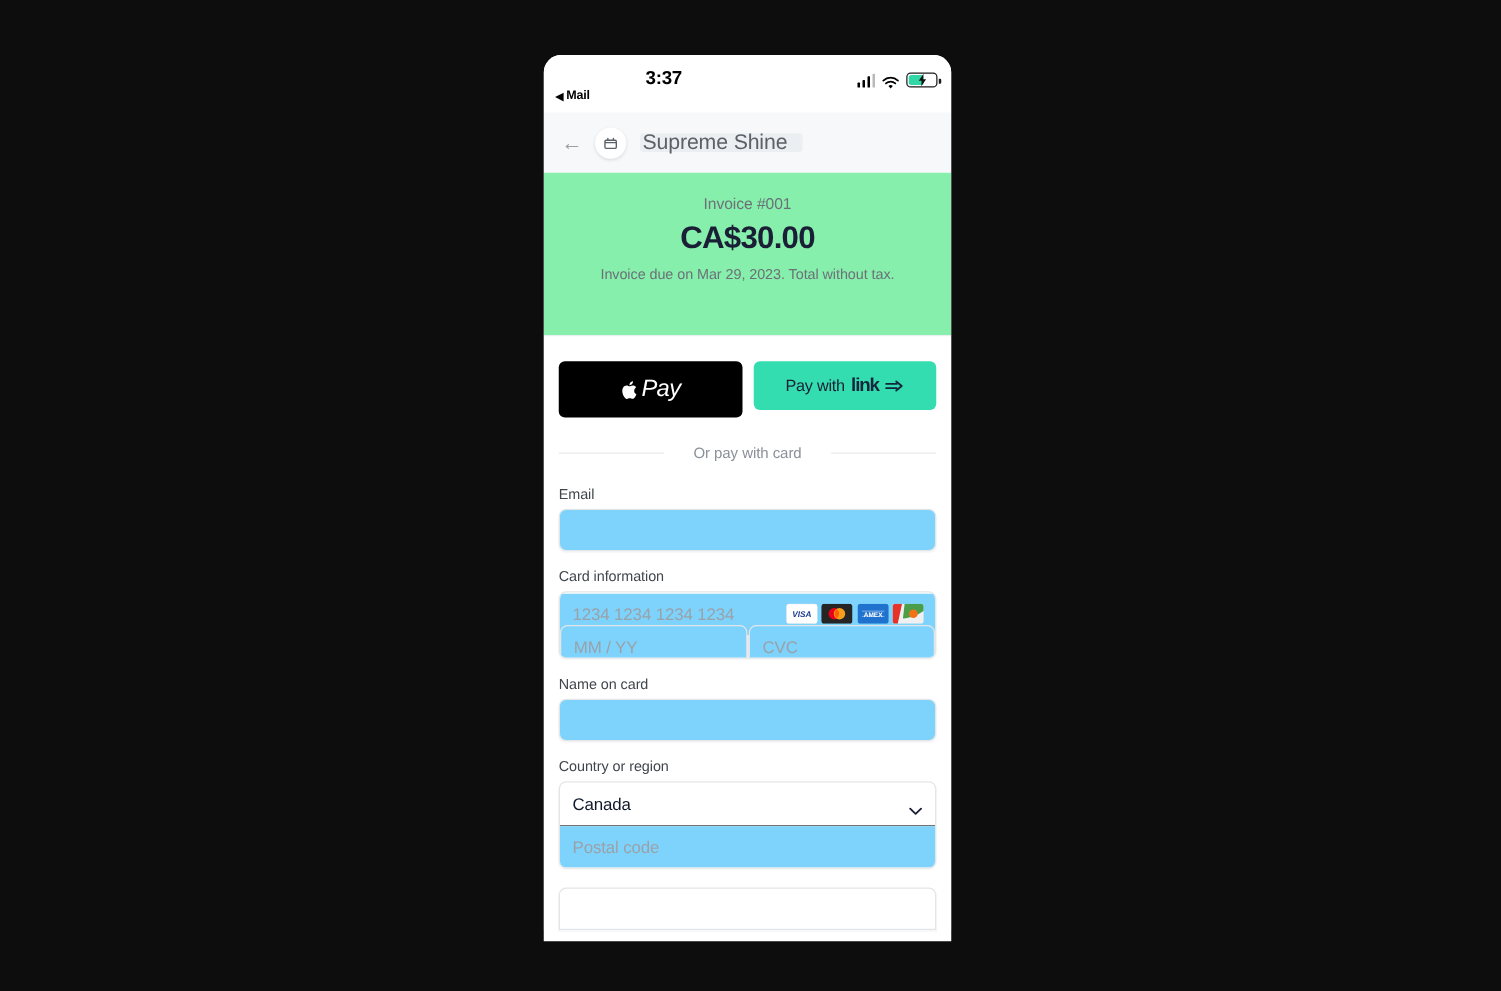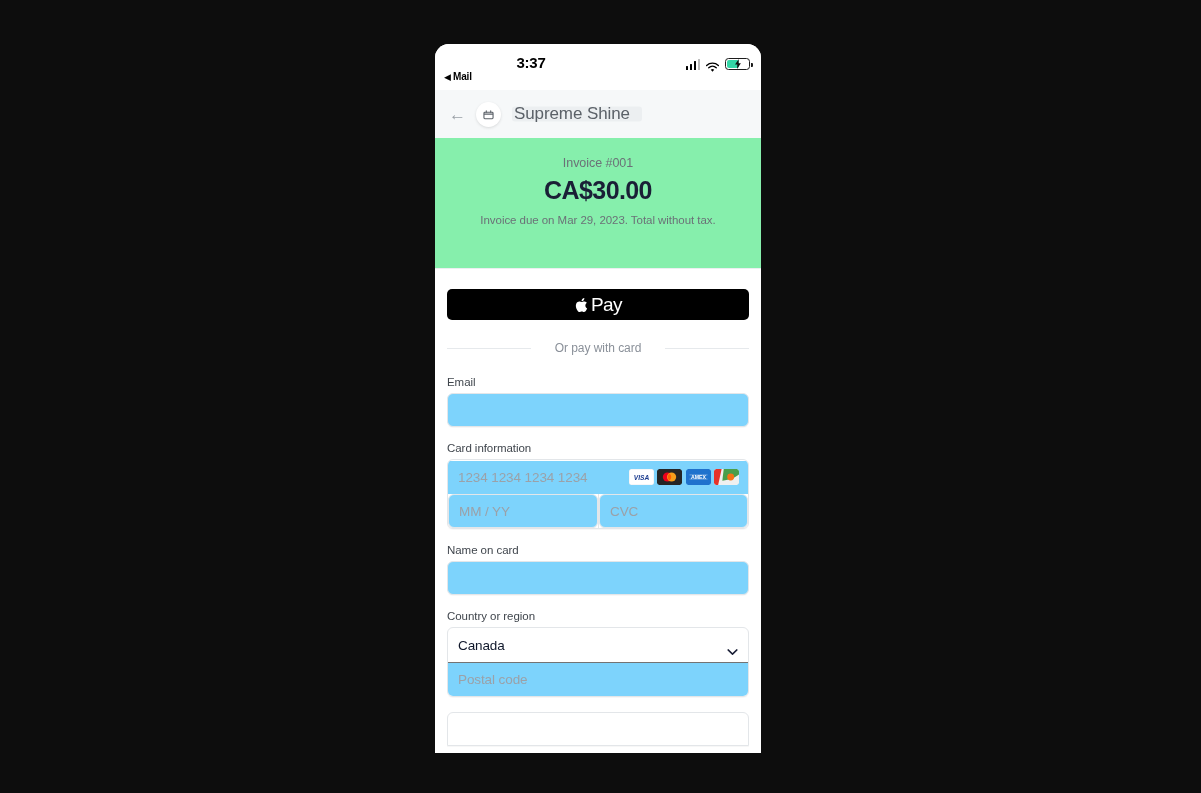--- a/index.html
+++ b/index.html
@@ -82,23 +82,24 @@
     border-bottom: 1px solid #eceff1;
   }
   .invoice-label { font-size: 12.5px; color: #6b7177; margin-bottom: 6px; letter-spacing: -0.05px; }
   .invoice-amount { font-size: 25px; font-weight: bold; color: #1a1f36; letter-spacing: -0.6px; margin-bottom: 9px; }
   .invoice-due { font-size: 11.5px; color: #6b7177; letter-spacing: -0.05px; }
 
   
   .pay-area { background: #ffffff; padding: 20px 12px 0; }
   .wallet-row { display: flex; gap: 9px; }
   .btn-applepay {
-    flex: 1 1 0; height: 31px; background: #000000; border-radius: 5px;
+    flex: 1 1 0; height: 45px; background: #000000; border-radius: 5px;
     display: flex; align-items: center; justify-content: center; cursor: pointer;
     border: none;
+    font-style: italic;
   }
   .ap-inner { display: flex; align-items: center; gap: 2px; }
   .ap-logo { width: 15px; height: 18px; display: flex; align-items: center; justify-content: center; }
   .ap-text { color: #fff; font-size: 19px; letter-spacing: -0.5px; font-weight: 500; }
   .btn-link {
     flex: 1 1 0; height: 39px; background: #33ddb0; border-radius: 5px;
     display: flex; align-items: center; justify-content: center; gap: 5px; cursor: pointer;
     border: none;
   }
   .link-pre { font-size: 13px; color: #1a1f36; letter-spacing: -0.2px; font-weight: 500; }
@@ -132,21 +133,21 @@
     box-shadow: 0 1px 1px rgba(0,0,0,0.035);
     background: #fff; overflow: hidden;
   }
   .combo-row { position: relative; height: 34px; display: flex; align-items: center; }
   .combo-row + .combo-row { border-top: 1px solid #737373; }
   .combo-row .inp { border: none; border-radius: 0; box-shadow: none; height: 33px; }
   .card-brands { position: absolute; right: 9px; top: 50%; transform: translateY(-50%); display: flex; gap: 3.5px; align-items: center; }
   .brand { width: 25px; height: 16px; border-radius: 2.5px; display:block; }
 
   .combo-split { display: flex; }
-  .combo-split > div { flex: 1 1 50%; position: relative; height: 34px; display: flex; align-items: flex-start; }
+  .combo-split > div { flex: 1 1 50%; position: relative; height: 18px; display: flex; align-items: center; }
   .combo-split > div + div { border-left: 1px solid #e3e6e9; }
 
   .select-row { position: relative; }
   .select-val { font-size: 13.5px; color: #0f172a; padding: 0 10px; letter-spacing: -0.1px; }
   .chev { position: absolute; right: 10px; top: 50%; transform: translateY(-50%); width: 11px; height: 7px; }
 
   .cut-field {
     margin-top: 15px;
     height: 34px;
     border: 1px solid #e3e6e9;
@@ -219,20 +220,30 @@
             <span class="ap-logo">
               <svg viewBox="0 0 17 20" width="13" height="16">
                   <path d="M13.6 10.6c0-2.3 1.9-3.4 2-3.5-1.1-1.6-2.8-1.8-3.4-1.8-1.4-.15-2.8.85-3.5.85-.7 0-1.85-.83-3.05-.8-1.55.02-3 .9-3.8 2.3-1.6 2.8-.4 7 1.15 9.3.77 1.13 1.68 2.4 2.88 2.35 1.15-.05 1.58-.74 2.98-.74 1.38 0 1.78.74 2.99.72 1.24-.02 2.02-1.14 2.78-2.28.87-1.3 1.23-2.57 1.25-2.64-.03-.01-2.4-.92-2.42-3.66z" fill="#fff"></path>
                   <path d="M11.3 3.8c.63-.77 1.06-1.83.94-2.9-.9.04-2 .6-2.66 1.36-.58.68-1.1 1.77-.96 2.8 1.01.08 2.04-.5 2.68-1.26z" fill="#fff"></path>
                 </svg>
             </span>
             <span class="ap-text">Pay</span>
           </span>
         </button>
 
+        <button class="btn-link">
+          <span class="link-pre">Pay with</span>
+          <span class="link-word">link</span>
+          <span class="link-arrow">
+            <svg viewBox="0 0 16 12" width="15" height="12">
+                <path d="M1 4h9M1 7.6h9" stroke="#13253c" stroke-width="1.6" stroke-linecap="round"></path>
+                <path d="M9.6 1.9 14.3 5.8 9.6 9.7" stroke="#13253c" stroke-width="1.6" fill="none" stroke-linecap="round" stroke-linejoin="round"></path>
+              </svg>
+          </span>
+        </button>
       </div>
 
       <div class="divider">
         <span class="rule"></span>
         <span class="dtext">Or pay with card</span>
         <span class="rule"></span>
       </div>
 
       <div class="field-group">
         <div class="field-label">Email</div>

